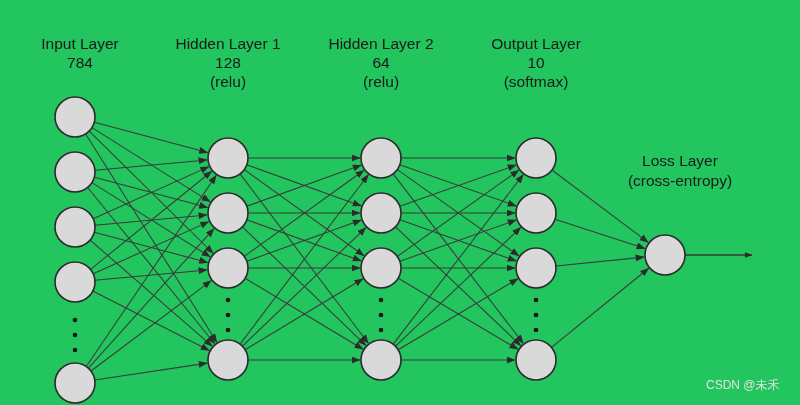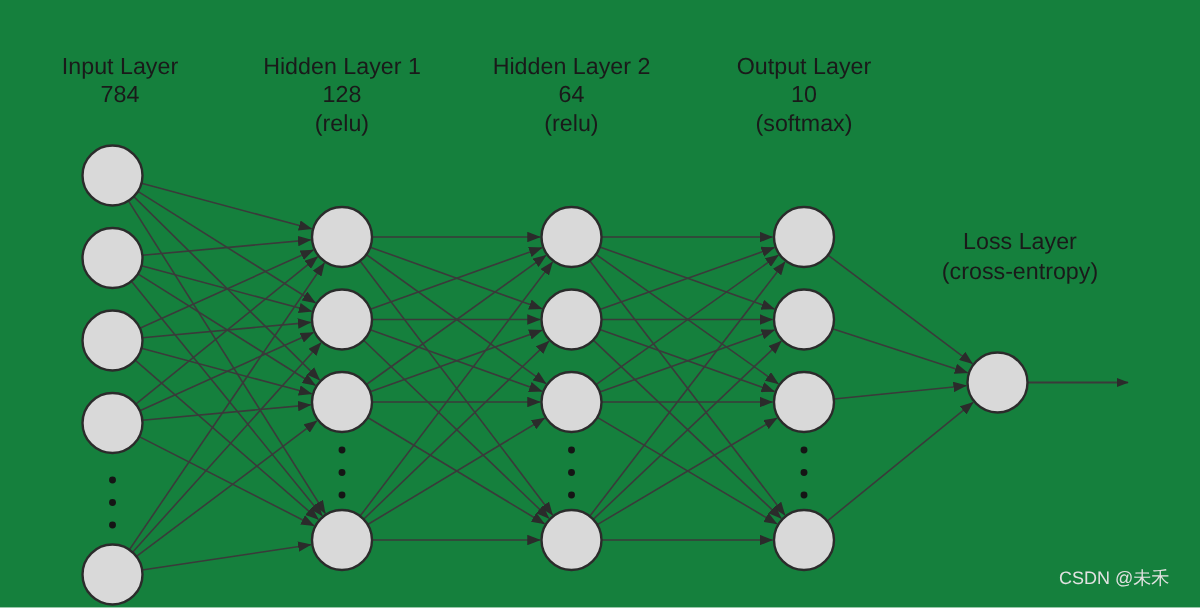--- a/index.html
+++ b/index.html
@@ -4,21 +4,21 @@
 <style>
   html, body {
     margin: 0;
     padding: 0;
     background: #ffffff;
   }
   #canvas {
     position: relative;
     width: 800px;
     height: 405px;
-    background: #15803d;
+    background: #22c55e;
     overflow: hidden;
     font-family: "Liberation Sans", sans-serif;
   }
   #diagram {
     position: absolute;
     left: 0;
     top: 0;
     width: 800px;
     height: 405px;
   }

